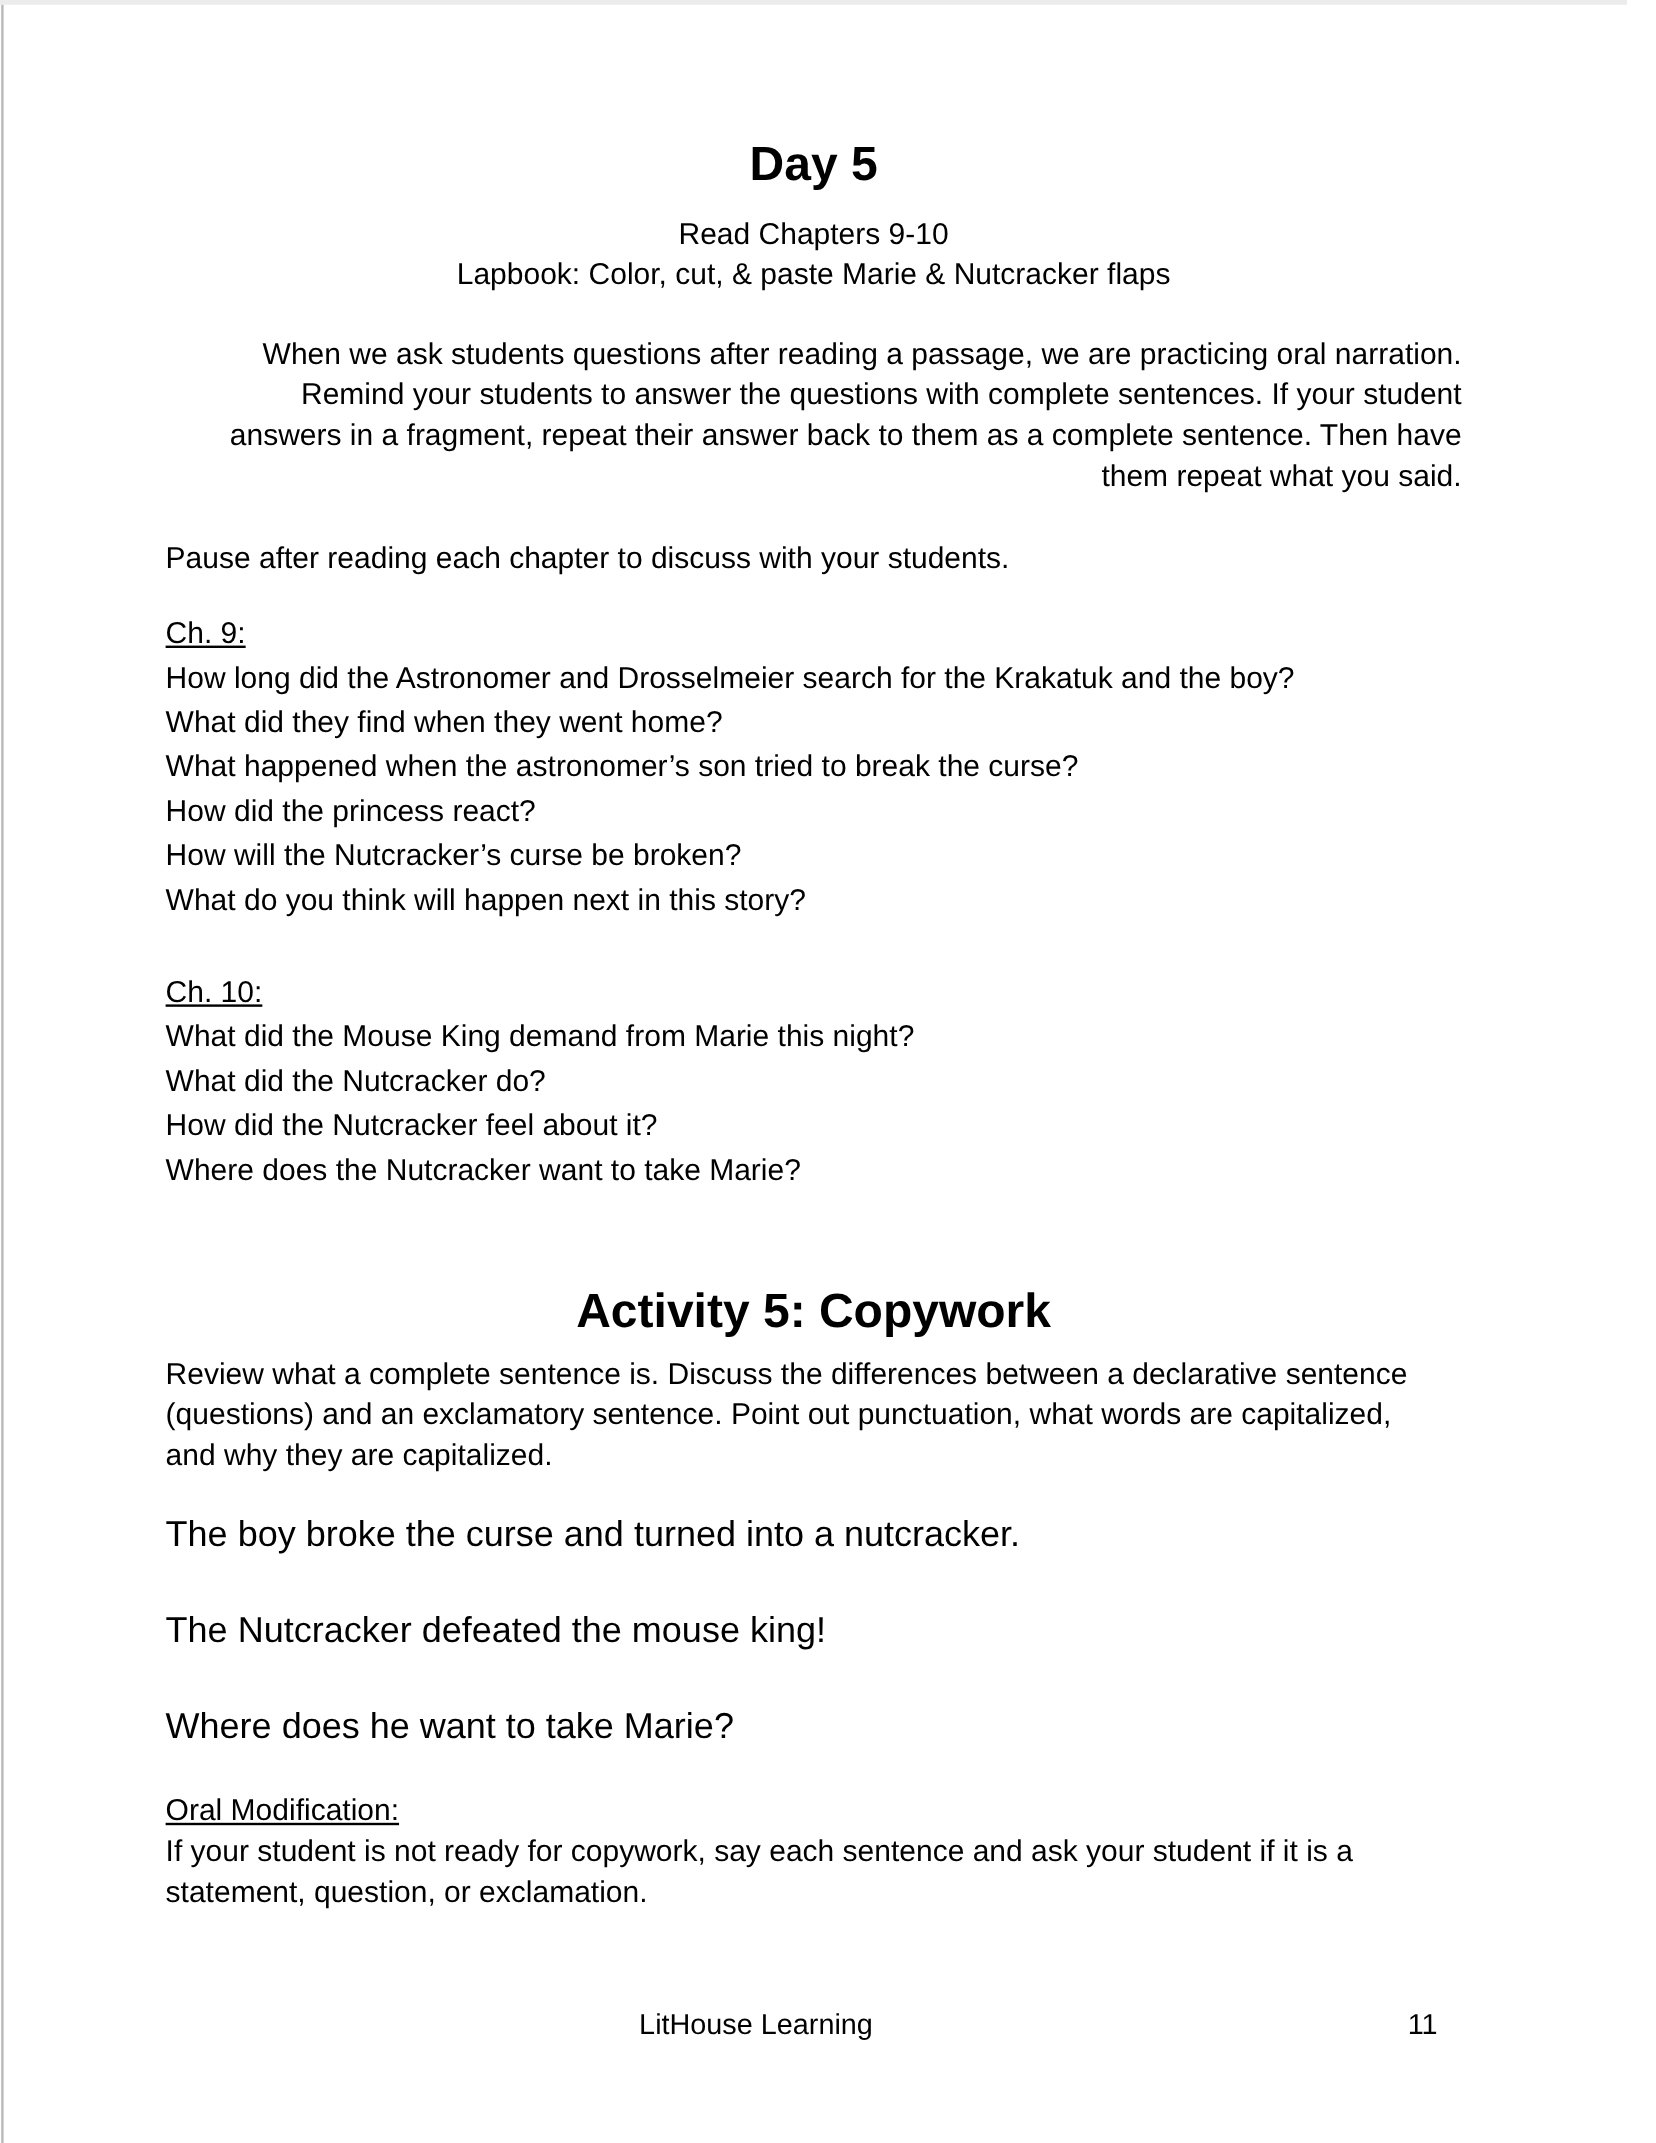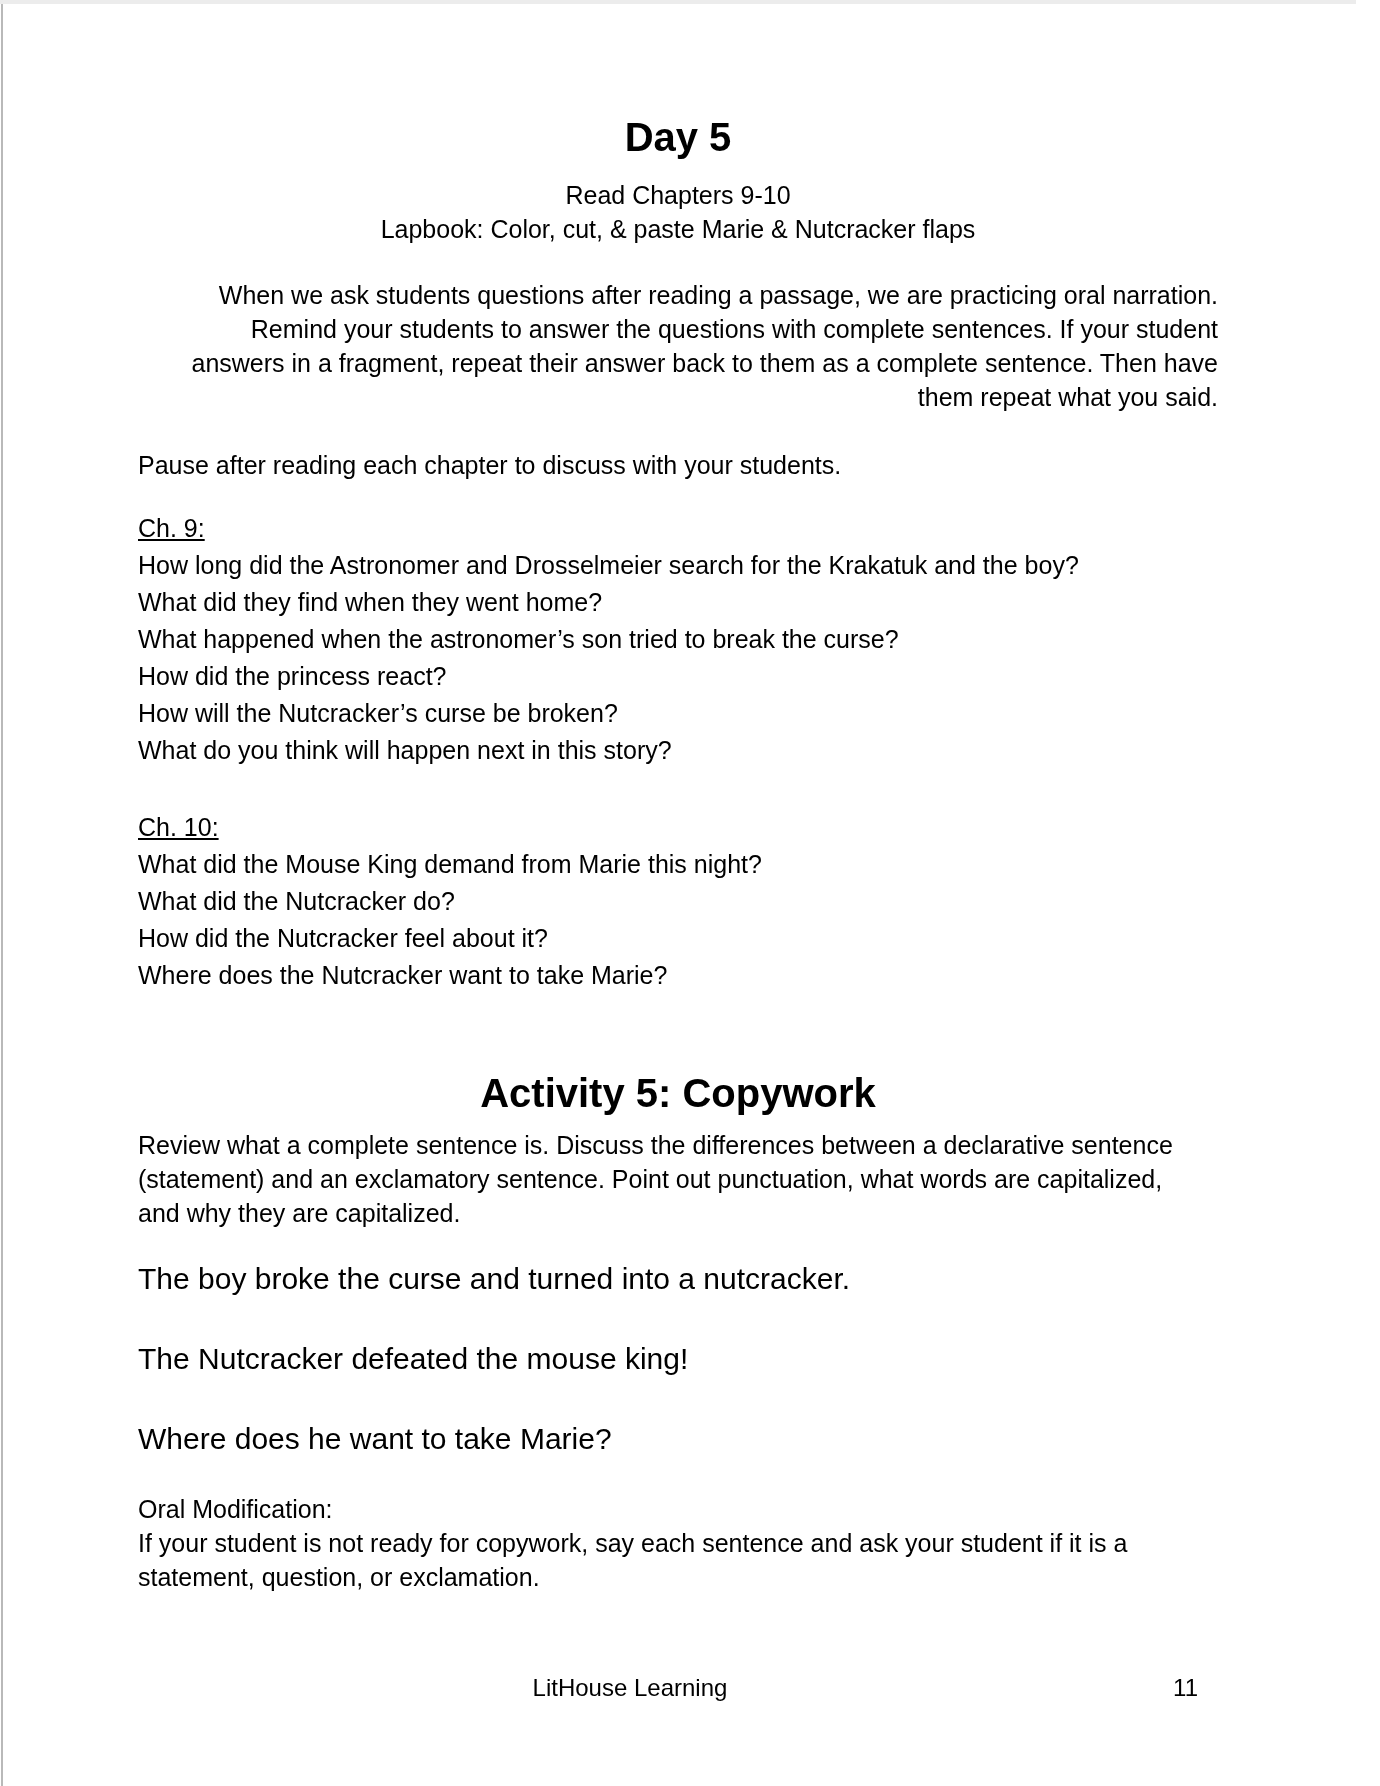--- a/index.html
+++ b/index.html
@@ -49,20 +49,21 @@
   }
   .review { margin-top: 8px; }
 
   .copywork-sentence { font-size: 30px; line-height: 40px; white-space: nowrap; }
   .cw-first { margin-top: 29px; }
   .cw-next { margin-top: 40px; }
 
   .oral-label {
     margin-top: 33px;
     font-size: 25px; line-height: 34px;
+    text-decoration: underline;
   }
 
   .footer-center {
     position: absolute; top: 1671px; left: 0;
     width: 1260px; text-align: center;
     font-size: 24px; line-height: 34px;
   }
   .footer-page-number {
     position: absolute; top: 1671px; right: 158px;
     font-size: 24px; line-height: 34px;
@@ -110,21 +111,21 @@
       <div class="q-line">What did the Mouse King demand from Marie this night?</div>
       <div class="q-line">What did the Nutcracker do?</div>
       <div class="q-line">How did the Nutcracker feel about it?</div>
       <div class="q-line">Where does the Nutcracker want to take Marie?</div>
     </div>
 
     <div class="activity-title">Activity 5: Copywork</div>
 
     <div class="review">
       <div class="body-line">Review what a complete sentence is. Discuss the differences between a declarative sentence</div>
-      <div class="body-line">(statement) and an exclamatory sentence. Point out punctuation, what words are capitalized,</div>
+      <div class="body-line">(questions) and an exclamatory sentence. Point out punctuation, what words are capitalized,</div>
       <div class="body-line">and why they are capitalized.</div>
     </div>
 
     <div class="copywork-sentence cw-first">The boy broke the curse and turned into a nutcracker.</div>
     <div class="copywork-sentence cw-next">The Nutcracker defeated the mouse king!</div>
     <div class="copywork-sentence cw-next">Where does he want to take Marie?</div>
 
     <div class="oral-label">Oral Modification:</div>
     <div>
       <div class="body-line">If your student is not ready for copywork, say each sentence and ask your student if it is a</div>

